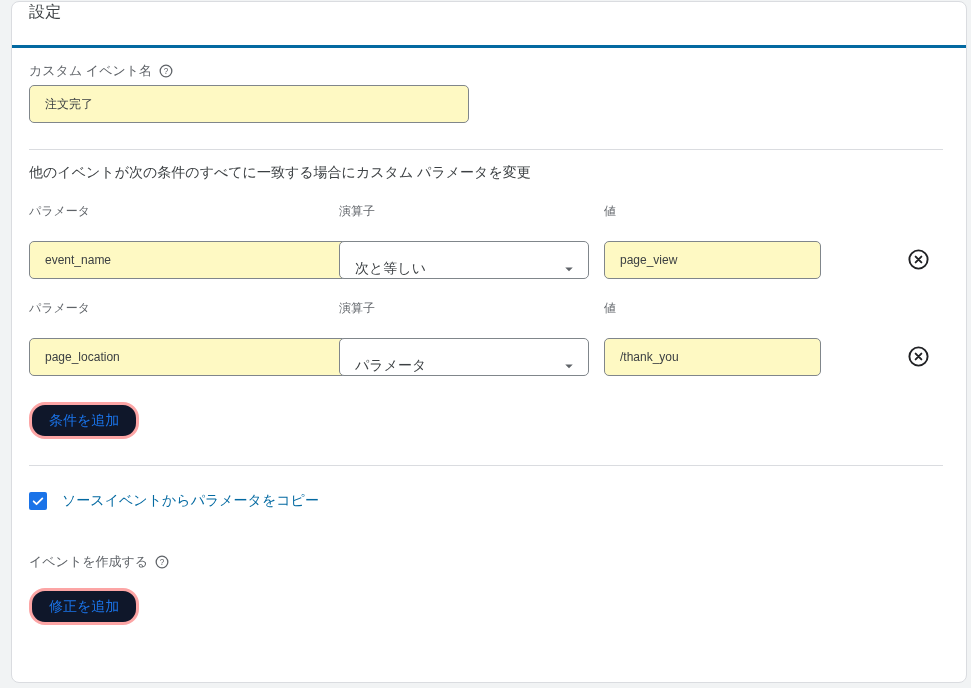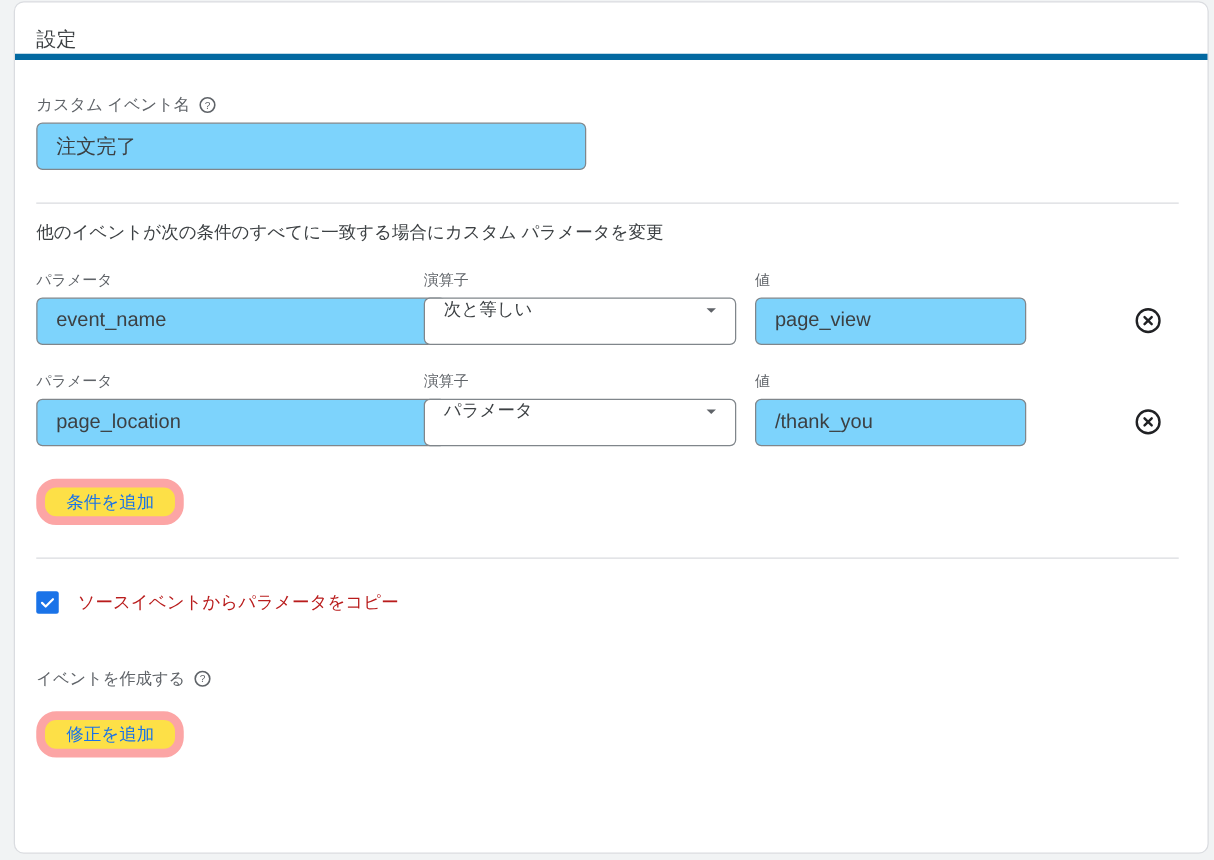--- a/index.html
+++ b/index.html
@@ -13,102 +13,102 @@
     position: absolute;
     left: 11px; top: 1px;
     width: 956px; height: 682px;
     background: #ffffff;
     border: 1px solid #dadce0;
     border-radius: 8px;
   }
   .card-header {
     height: 46px;
     display: flex;
-    align-items: flex-end;
+    align-items: flex-start;
     padding-left: 17px;
-    border-bottom: 5px solid #0369a1;
+    border-bottom: 3px solid #0369a1;
   }
   .card-title { font-size: 16px; color: #3c4043; letter-spacing: .2px; }
   .card-body { padding: 0 23px 0 17px; }
 
   .label-row {
     display: flex; align-items: center; gap: 7px;
     font-size: 13px; color: #5f6368;
   }
   .help-icon { display: inline-flex; align-items: center; }
 
-  .event-name-section { margin-top: 27px; }
+  .event-name-section { margin-top: 14px; }
   .text-input {
     display: block;
     margin-top: 5px;
     height: 38px;
     border: 1px solid #80868b;
     border-radius: 5px;
     padding: 0 15px;
-    font-size: 16px;
+    font-size: 12px;
     color: #3c4043;
-    background: #7dd3fc;
+    background: #fef9c3;
     outline: none;
     font-family: "Liberation Sans", "DejaVu Sans", sans-serif;
   }
   .event-name-input { width: 440px; }
 
   .divider { border: none; border-top: 1px solid #dadce0; margin-top: 26px; }
 
   .section-heading { font-size: 16px; color: #3c4043; margin-top: 18px; font-weight: 400; }
   .section-desc { font-size: 14px; color: #3c4043; margin-top: 14px; }
 
   .cond-row { display: flex; align-items: flex-end; margin-top: 21px; }
-  .field { display: flex; flex-direction: column; }
+  .field { display: flex; flex-direction: column; gap: 16px; }
   .field-label { font-size: 12px; color: #5f6368; margin-bottom: 5px; }
   .field .text-input { margin-top: 0; }
   .field-param  { width: 272px; margin-right: 38px; }
   .field-param .text-input { width: 328px; }
   .field-op     { width: 250px; margin-right: 15px; }
   .field-value  { width: 272px; }
   .field-value .text-input { width: 217px; }
   .select-box {
     height: 38px;
     border: 1px solid #80868b;
     border-radius: 5px;
     padding: 0 10px 0 15px;
-    display: flex; align-items: flex-start; justify-content: space-between;
+    display: flex; align-items: flex-end; justify-content: space-between;
     font-size: 14px; color: #3c4043;
     background: #fff; cursor: pointer;
   }
   .remove-btn {
     background: none; border: none; cursor: pointer;
     margin: 0 0 8px 31px; padding: 0;
     display: inline-flex; line-height: 0;
   }
 
   .outline-btn {
     display: inline-block;
     margin-top: 26px;
     padding: 0 17px;
     height: 37px;
-    background: #fde047;
-    border: 7px solid #fca5a5;
+    background: #0f172a;
+    border: 3px solid #fca5a5;
     border-radius: 16px;
     color: #1a73e8;
     font-size: 14px;
     font-family: "Liberation Sans", "DejaVu Sans", sans-serif;
     cursor: pointer;
   }
 
   .checkbox-row { display: flex; align-items: center; margin-top: 26px; }
   .checkbox {
     width: 18px; height: 18px;
     background: #1a73e8;
     border-radius: 2px;
     display: inline-flex; align-items: center; justify-content: center;
     cursor: pointer;
     flex: none;
   }
-  .checkbox-label { font-size: 14px; color: #b91c1c; margin-left: 15px; }
+  .checkbox-label { font-size: 14px; color: #0369a1; margin-left: 15px; }
 
   .modify-label-row { margin-top: 43px; }
   .add-mod-btn { margin-top: 17px; margin-bottom: 0; }
 </style>
 </head>
 <body>
 
 <div class="card">
 
   <div class="card-header">

